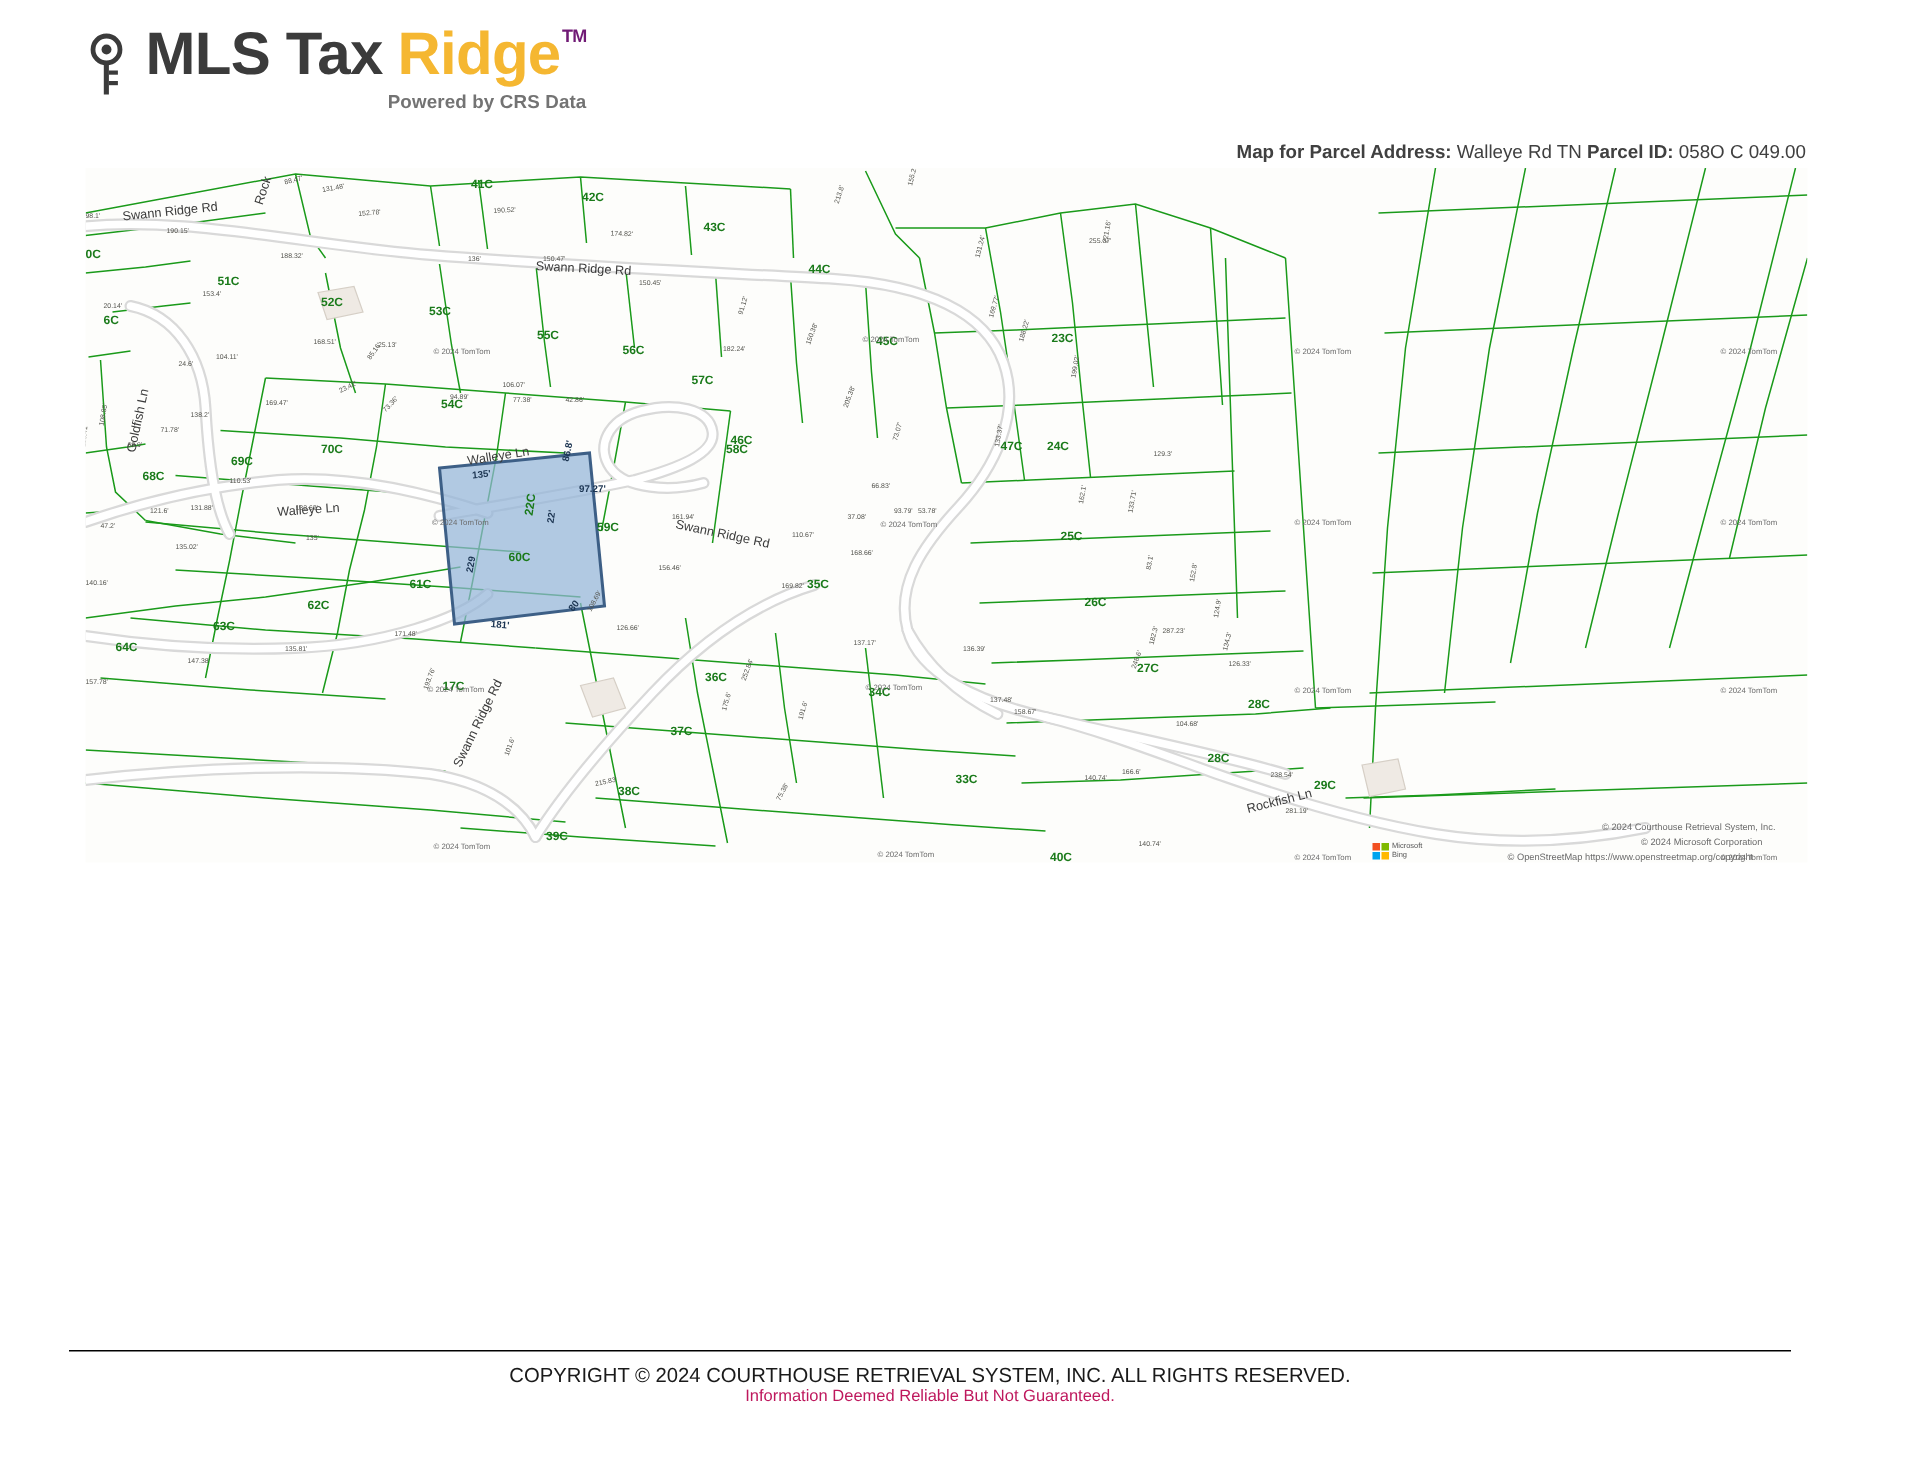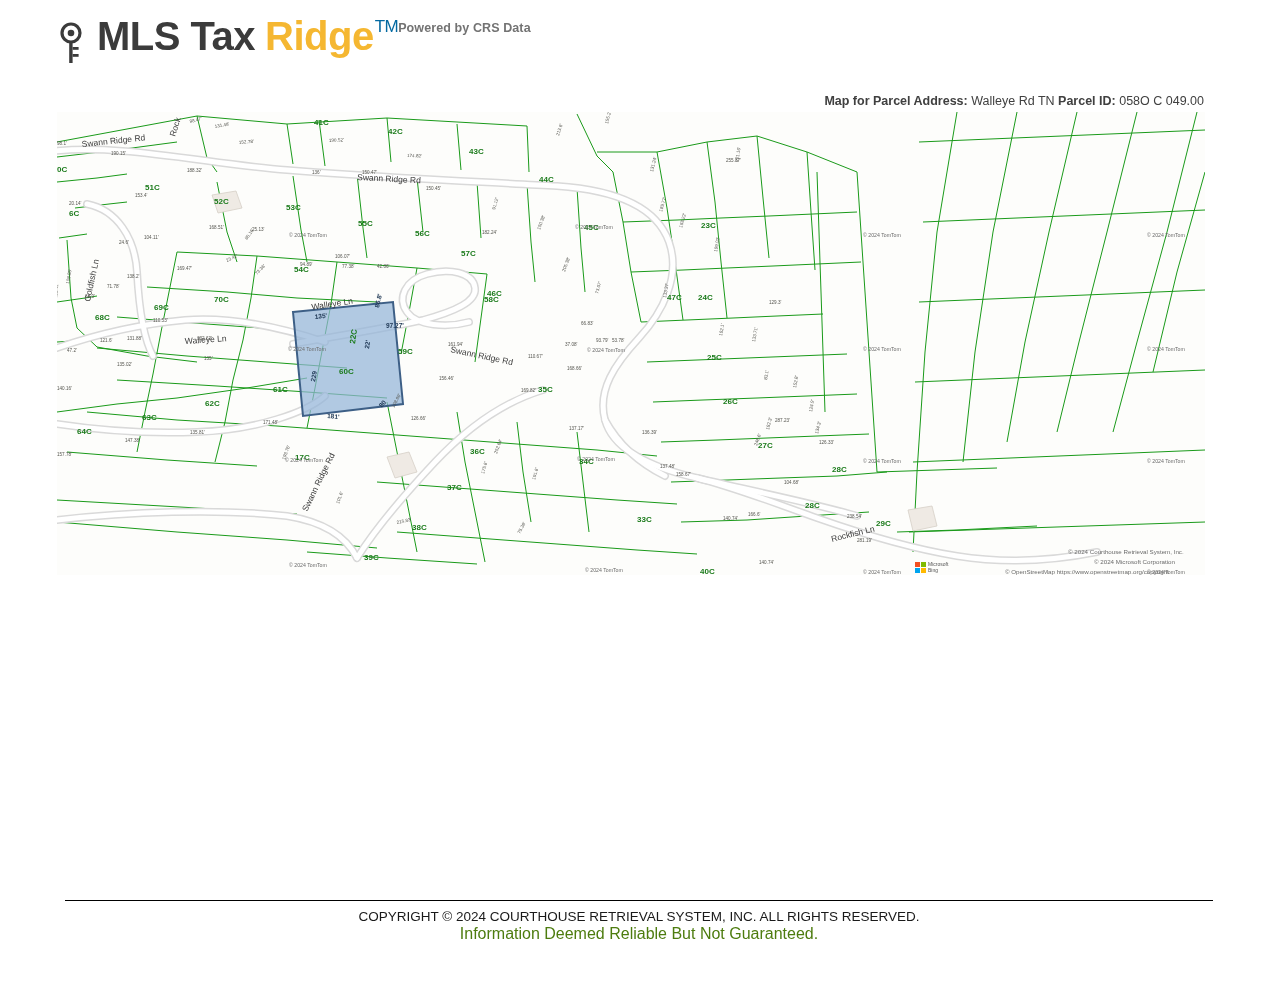--- a/index.html
+++ b/index.html
@@ -25,41 +25,41 @@
     align-items: flex-start;
   }
   .logo-mark {
     width: 34px;
     height: 48px;
     margin-right: 6px;
     margin-top: 4px;
   }
   .logo-text {
     display: flex;
-    flex-direction: row;
+    flex-direction: column;
   }
   .logo-words {
     display: flex;
     align-items: flex-start;
     font-size: 40px;
     font-weight: bold;
     line-height: 1;
     letter-spacing: -0.5px;
   }
   .logo-mls {
     color: #3b3b3b;
   }
   .logo-suite {
     color: #f5b731;
     margin-left: 10px;
   }
   .logo-tm {
-    font-size: 17px;
-    font-weight: normal;
-    color: #0369a1;
+    font-size: 12px;
+    font-weight: bold;
+    color: #701a75;
     margin-top: 2px;
     margin-left: 1px;
   }
   .logo-sub {
     font-size: 12.5px;
     font-weight: bold;
     color: #737373;
     text-align: right;
     margin-top: 5px;
     letter-spacing: 0.1px;
@@ -116,36 +116,36 @@
   }
   .ms-squares i { display: block; }
   .ms-q1 { background: #f25022; }
   .ms-q2 { background: #7fba00; }
   .ms-q3 { background: #00a4ef; }
   .ms-q4 { background: #ffb900; }
 
   
   .footer {
     position: absolute;
-    left: 65px;
+    left: 46px;
     top: 900px;
     width: 1148px;
     text-align: center;
   }
   .footer-rule {
     border-top: 1px solid #000;
     margin-bottom: 8px;
   }
   .footer-line1 {
     font-size: 13.5px;
     color: #1a1a1a;
   }
   .footer-line2 {
-    font-size: 16px;
-    color: #4d7c0f;
+    font-size: 11px;
+    color: #be185d;
     margin-top: 1px;
   }
 </style>
 </head>
 <body>
 
 <div class="logo-block">
   <span class="logo-mark">
     <svg width="34" height="48" viewBox="0 0 34 48">
       <circle cx="14" cy="13" r="9" fill="none" stroke="#3b3b3b" stroke-width="3.2"></circle>

